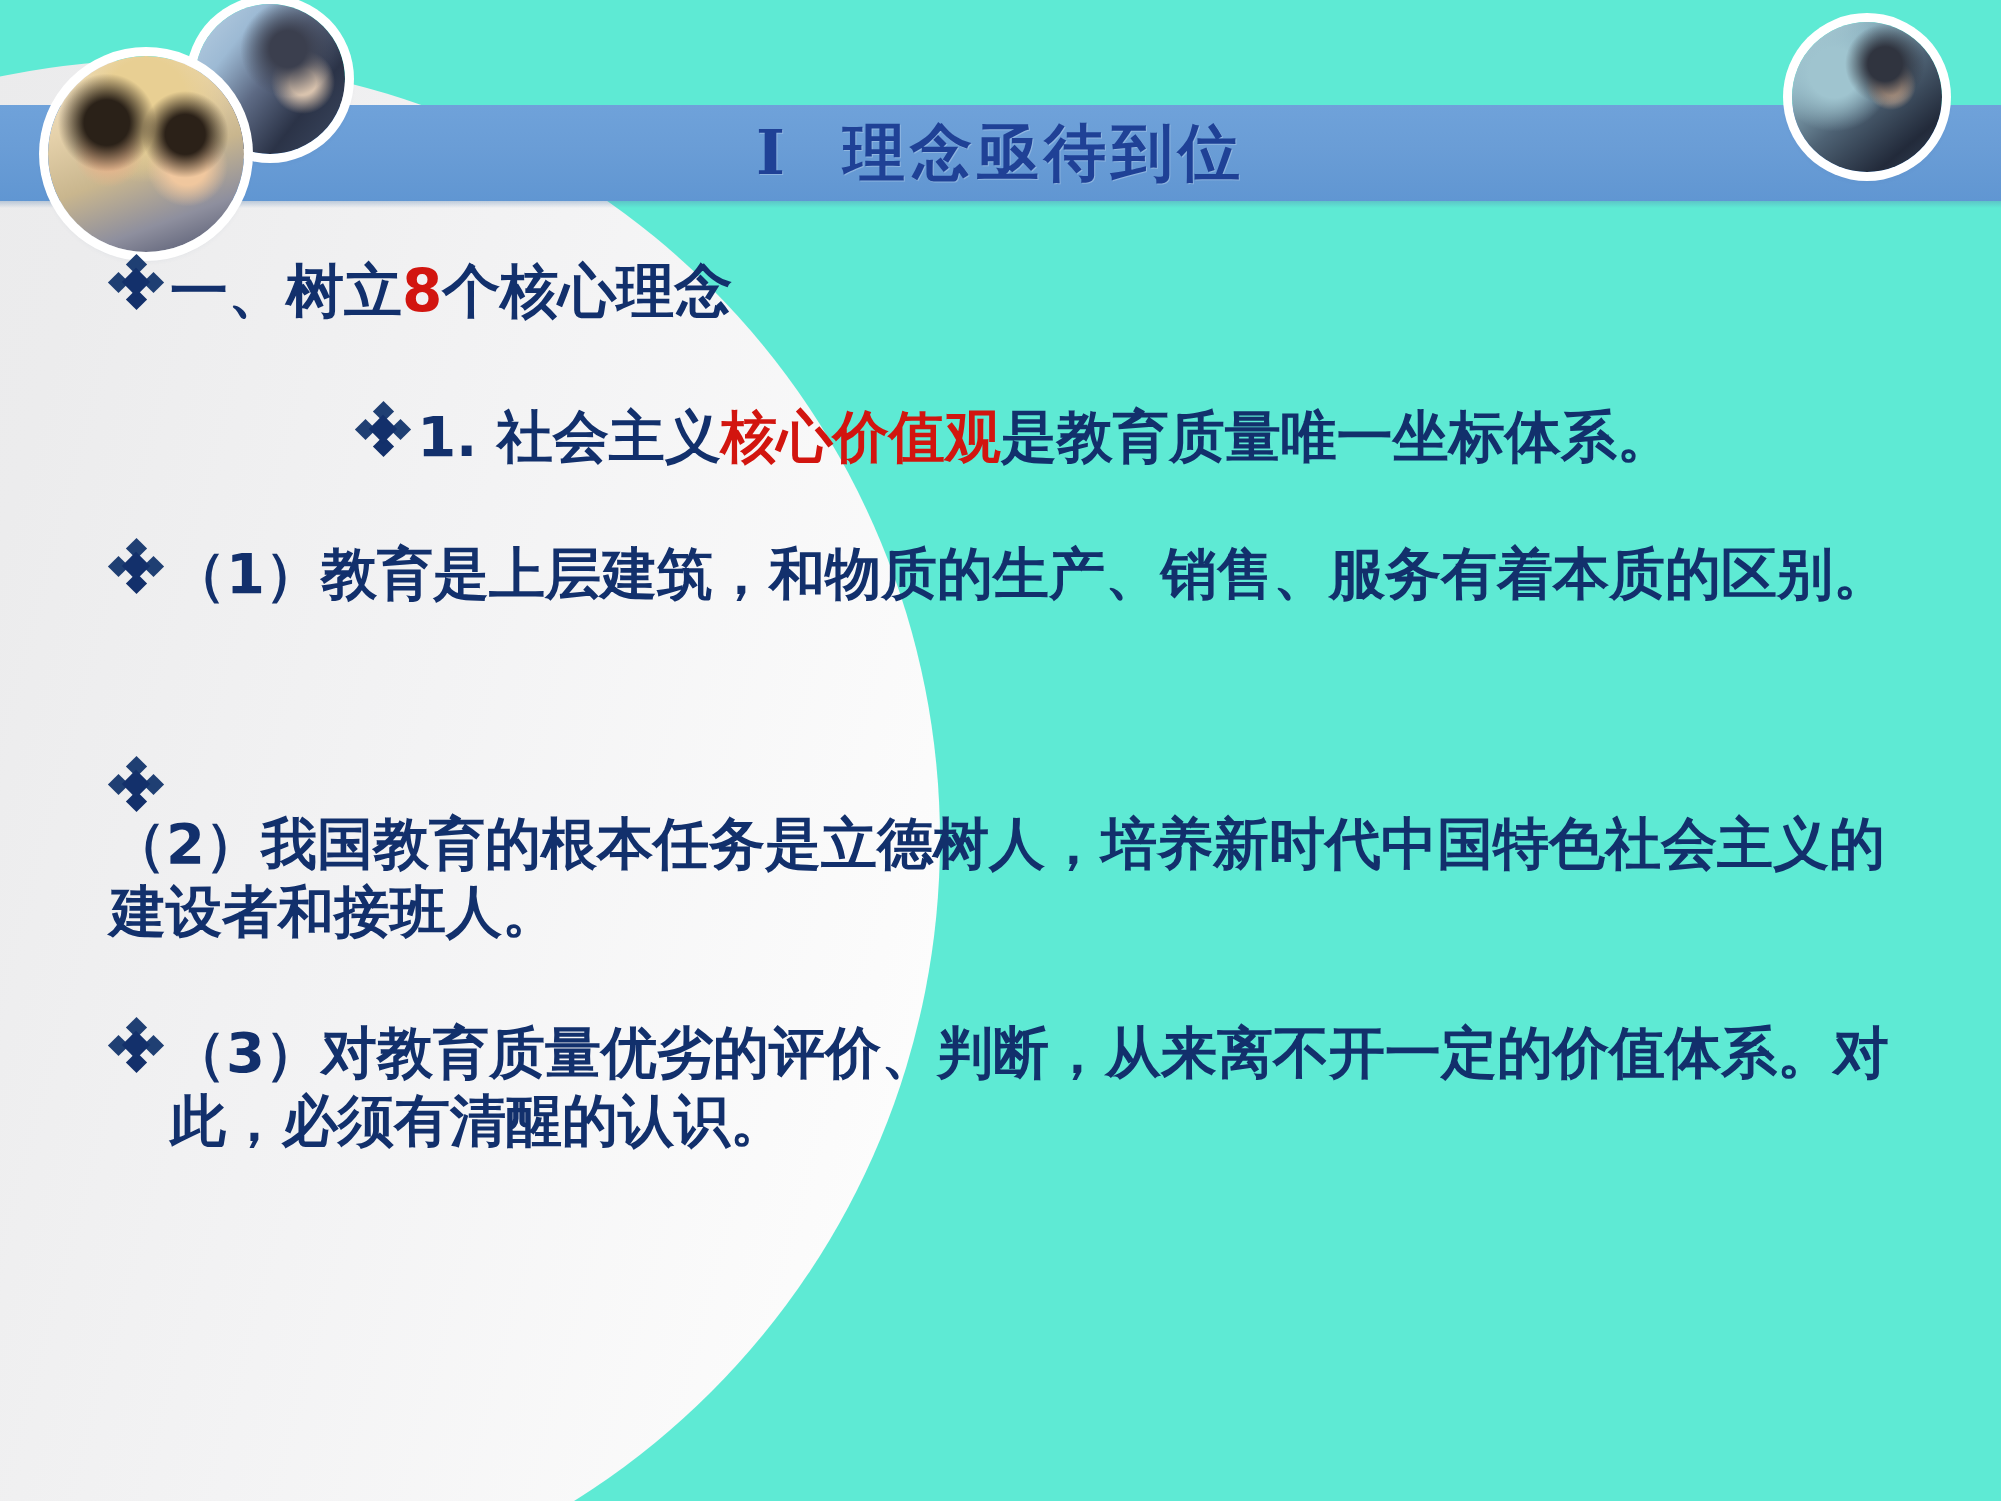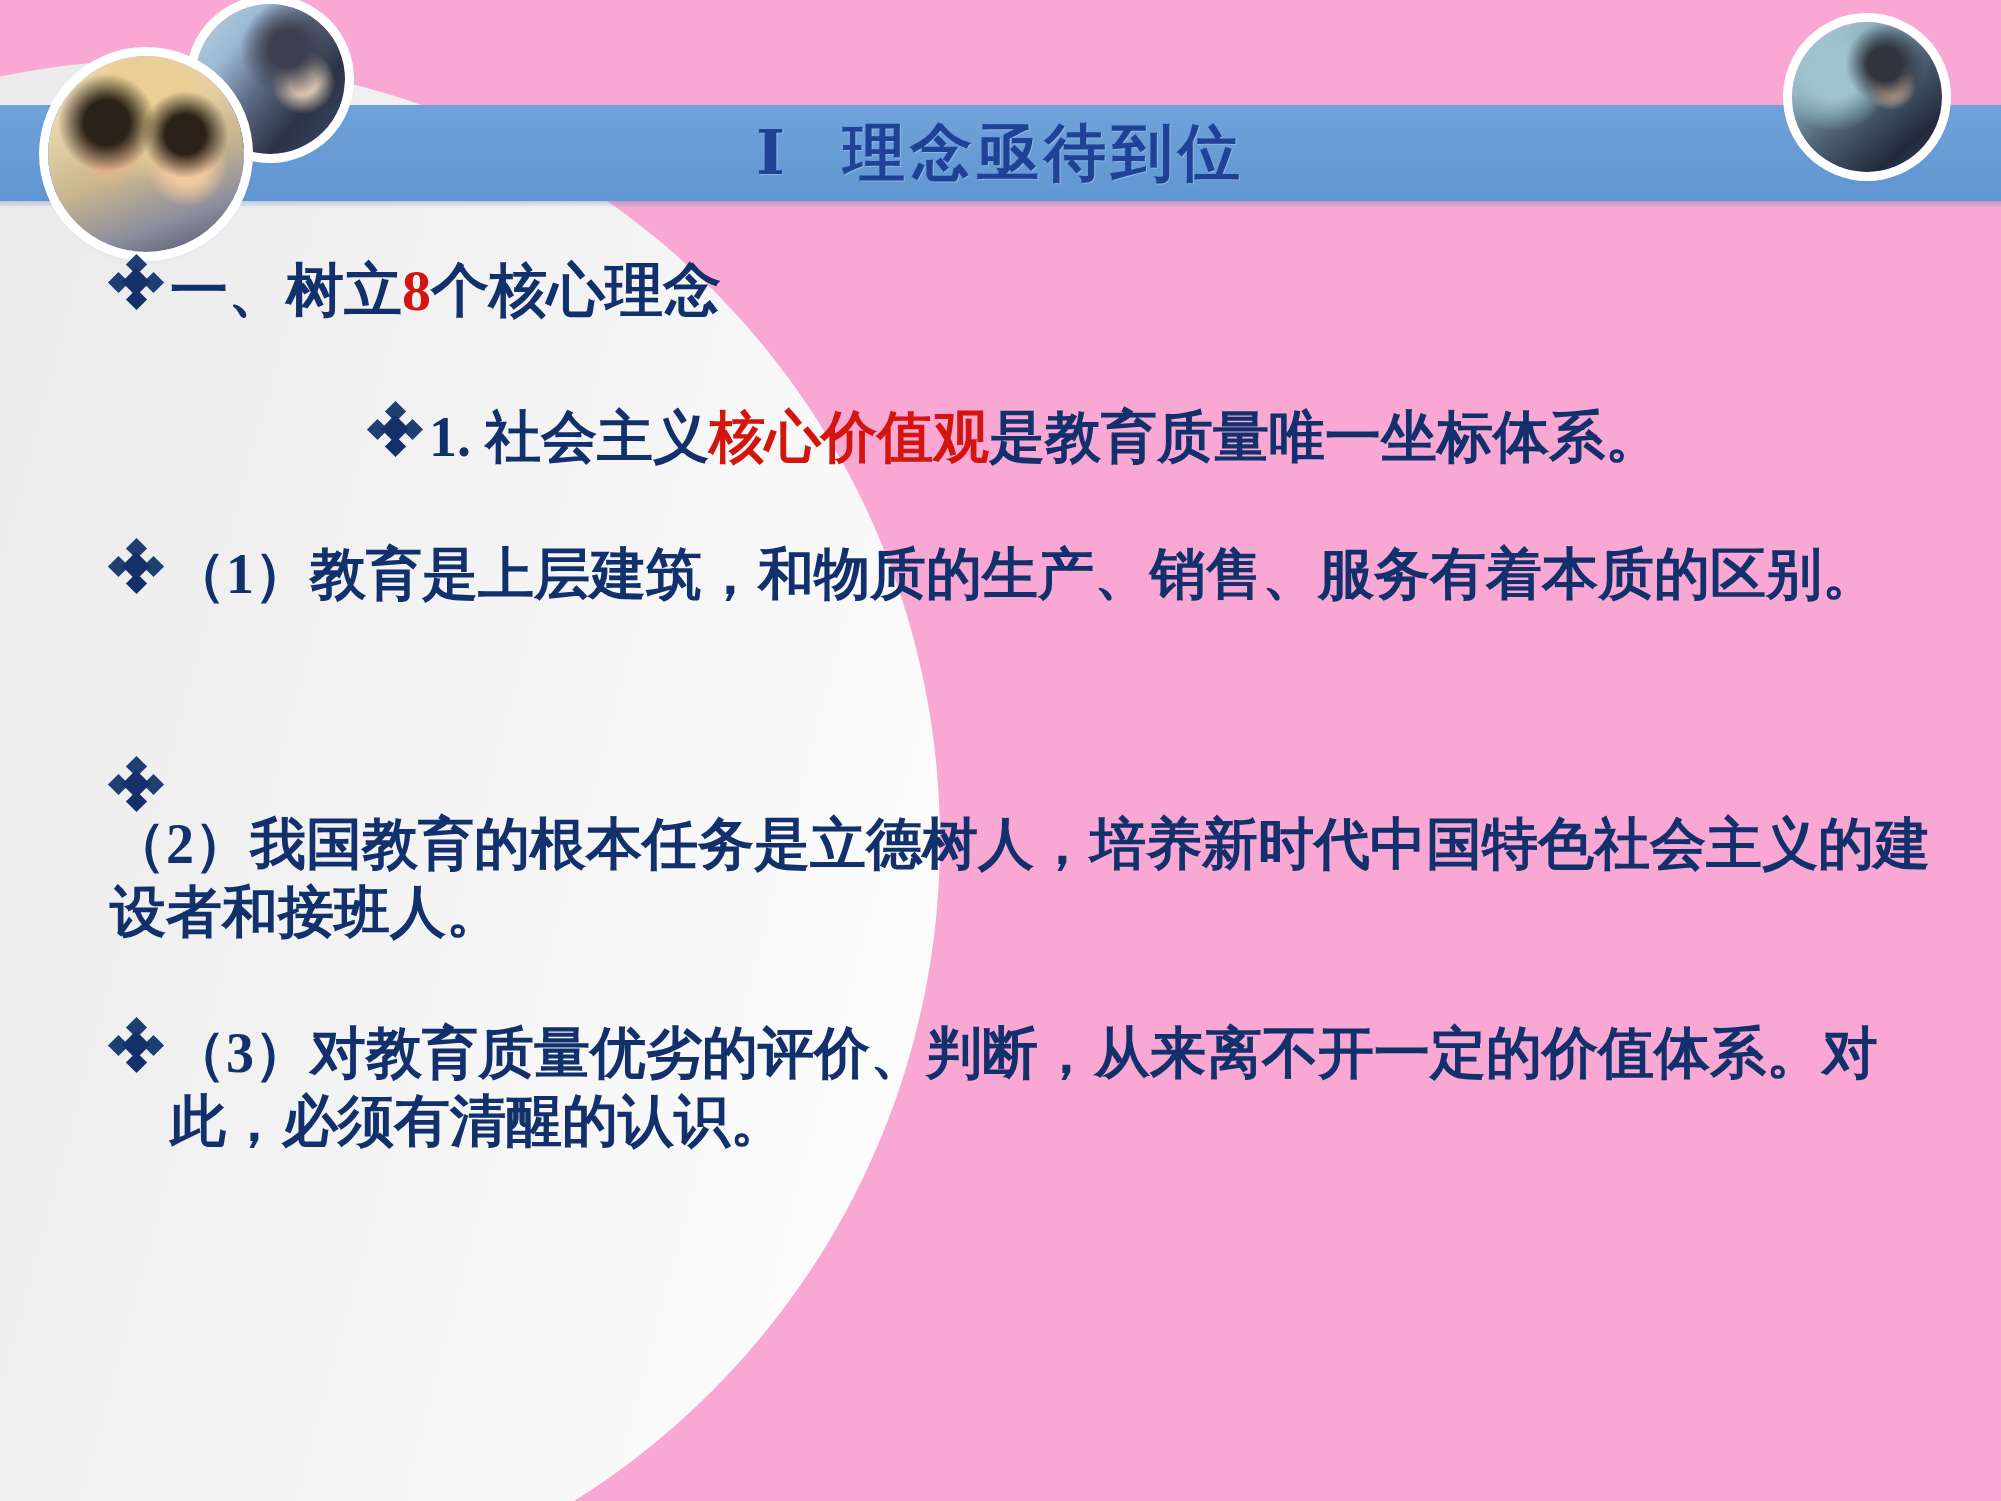--- a/index.html
+++ b/index.html
@@ -2,21 +2,21 @@
 <html><head>
 <meta charset="utf-8">
 <style>
   html,body{margin:0;padding:0;}
   body{
     width:2001px;height:1501px;
     background:#ffffff;
     font-family:"DejaVu Sans","Liberation Sans",sans-serif;
     overflow:hidden;position:relative;
   }
-  #slide{position:absolute;inset:0;overflow:hidden;background:#f9a8d4;}
+  #slide{position:absolute;inset:0;overflow:hidden;background:#5eead4;}
 
   
   .bg-circle{
     position:absolute;
     left:-620px;top:60px;
     width:1560px;height:1560px;
     border-radius:50%;
     background:linear-gradient(105deg,#e7e7e8 0%,#ececed 38%,#f3f3f4 62%,#fbfbfb 88%,#ffffff 100%);
     z-index:0;
   }
@@ -104,21 +104,20 @@
   .dia i.t{width:15px;height:15px;left:19px;top:1px;}
   .dia i.b{width:15px;height:15px;left:19px;top:36px;background:#13306b;}
 
   .txt{
     color:#12306c;
     font-weight:700;
     font-size:56px;
     line-height:1.22;
     letter-spacing:0px;
     white-space:pre-wrap;
-    font-family:Liberation Serif, serif;
   }
   .red{color:#d2150f;}
 
   #b1{left:110px;top:48px;}
   #b1 .txt{font-size:58px;}
   #b2{left:110px;top:195px;width:1810px;justify-content:center;}
   #b3{left:110px;top:332px;width:1830px;}
   #b4{left:110px;top:550px;width:1830px;flex-direction:column;}
   #b5{left:110px;top:811px;width:1830px;}
 </style>

